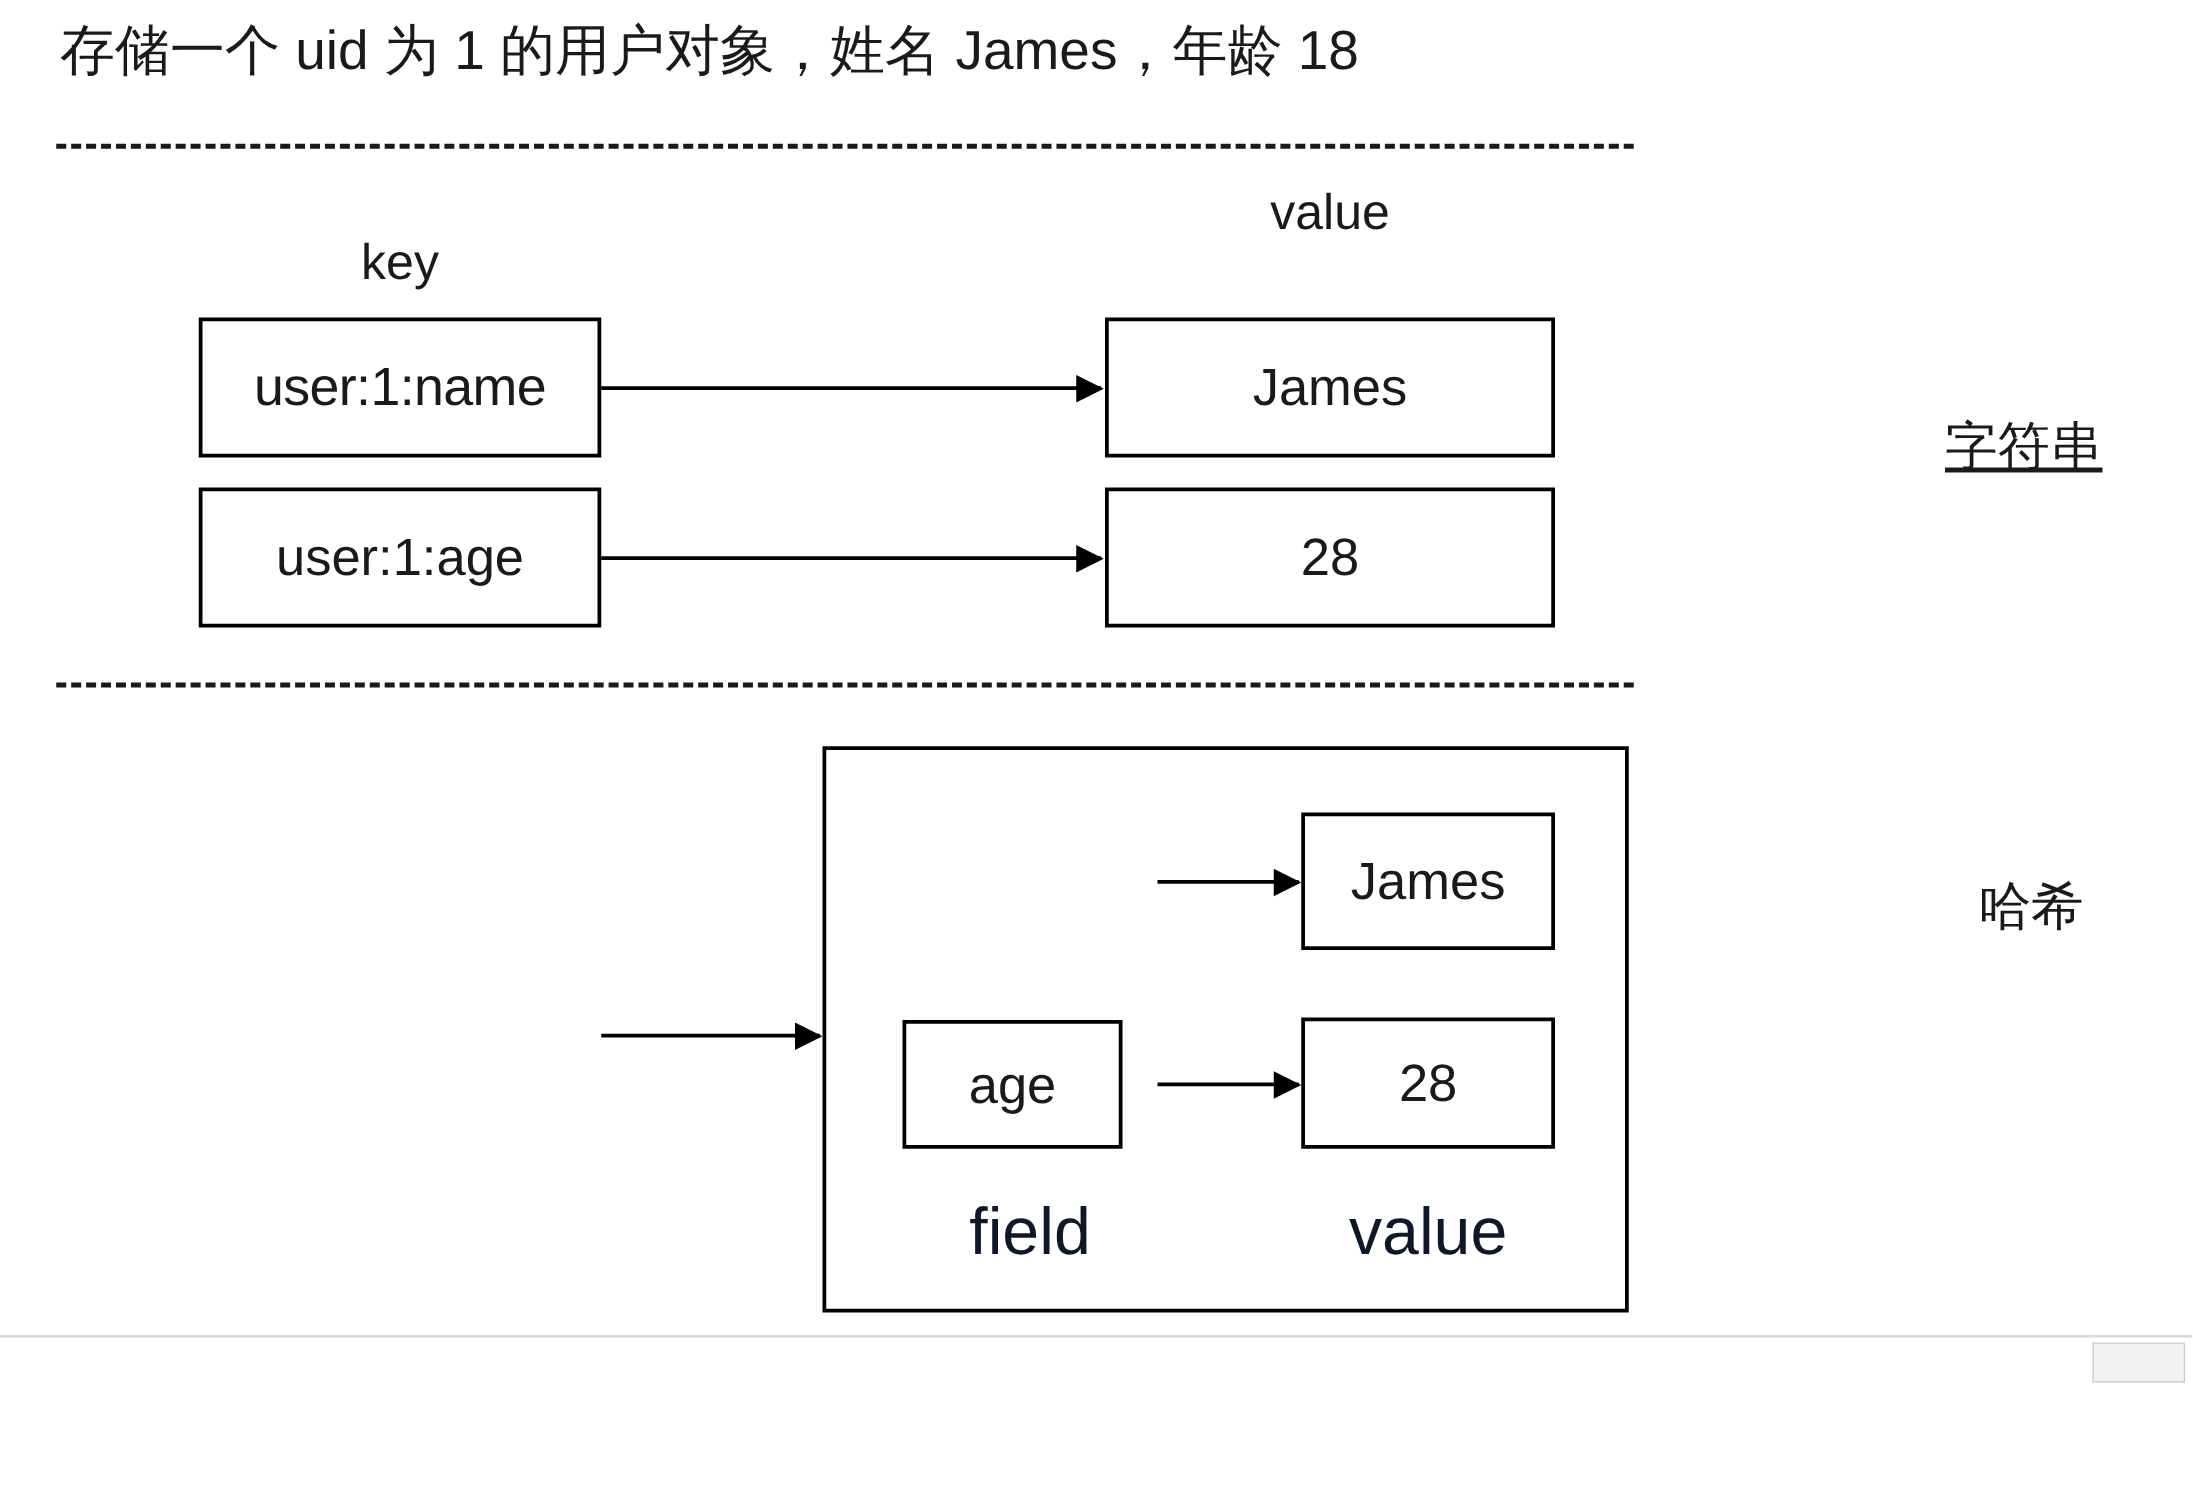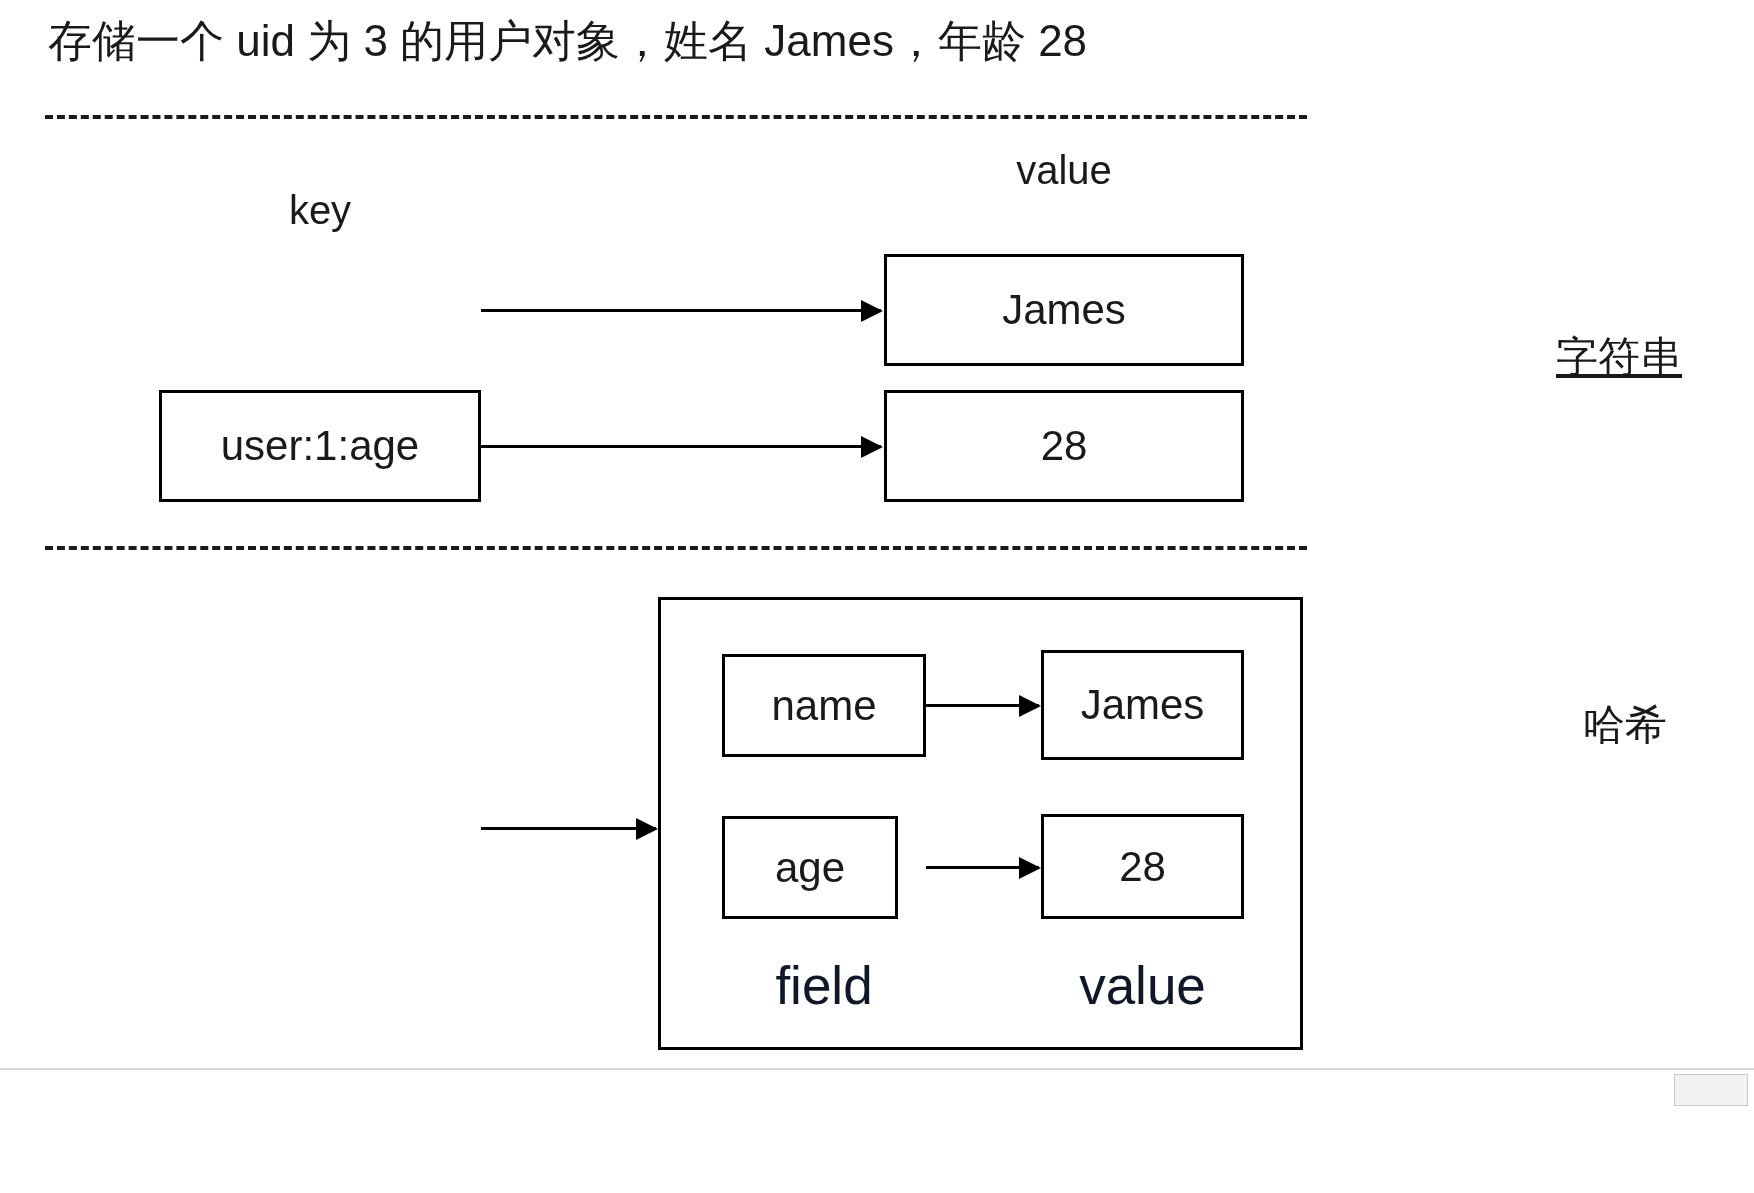--- a/index.html
+++ b/index.html
@@ -160,48 +160,48 @@
     height: 30px;
     background: #f2f2f2;
     border: 1px solid #c9c9c9;
   }
 </style>
 </head>
 <body>
 
 <div id="canvas">
 
-  <div class="title" id="page-title">存储一个 uid 为 3 的用户对象，姓名 James，年龄 28</div>
+  <div class="title" id="page-title">存储一个 uid 为 1 的用户对象，姓名 James，年龄 18</div>
 
   <div class="divider" id="divider-top"></div>
 
   <div class="col-head" id="head-key">key</div>
   <div class="col-head" id="head-value">value</div>
 
+  <div class="node tight" id="node-key-name">user:1:name</div>
 
   <div class="arrow" id="arrow-name"></div>
 
   <div class="node" id="node-val-name">James</div>
 
   <div class="node" id="node-key-age">user:1:age</div>
 
   <div class="arrow" id="arrow-age"></div>
 
   <div class="node" id="node-val-age">28</div>
 
   <div class="type-label" id="label-string">字符串</div>
 
   <div class="divider" id="divider-middle"></div>
 
 
   <div class="arrow" id="arrow-hash"></div>
 
   <div id="hash-outer"></div>
 
-  <div class="node" id="node-field-name">name</div>
 
   <div class="arrow" id="arrow-f-name"></div>
 
   <div class="node" id="node-fval-name">James</div>
 
   <div class="node" id="node-field-age">age</div>
 
   <div class="arrow" id="arrow-f-age"></div>
 
   <div class="node" id="node-fval-age">28</div>

